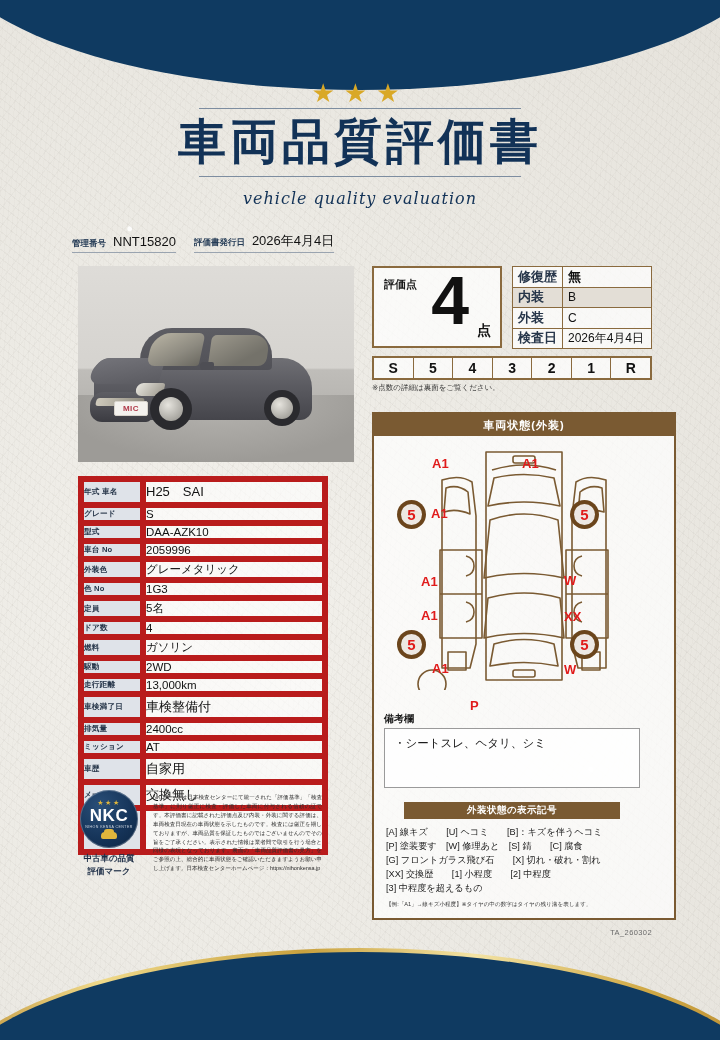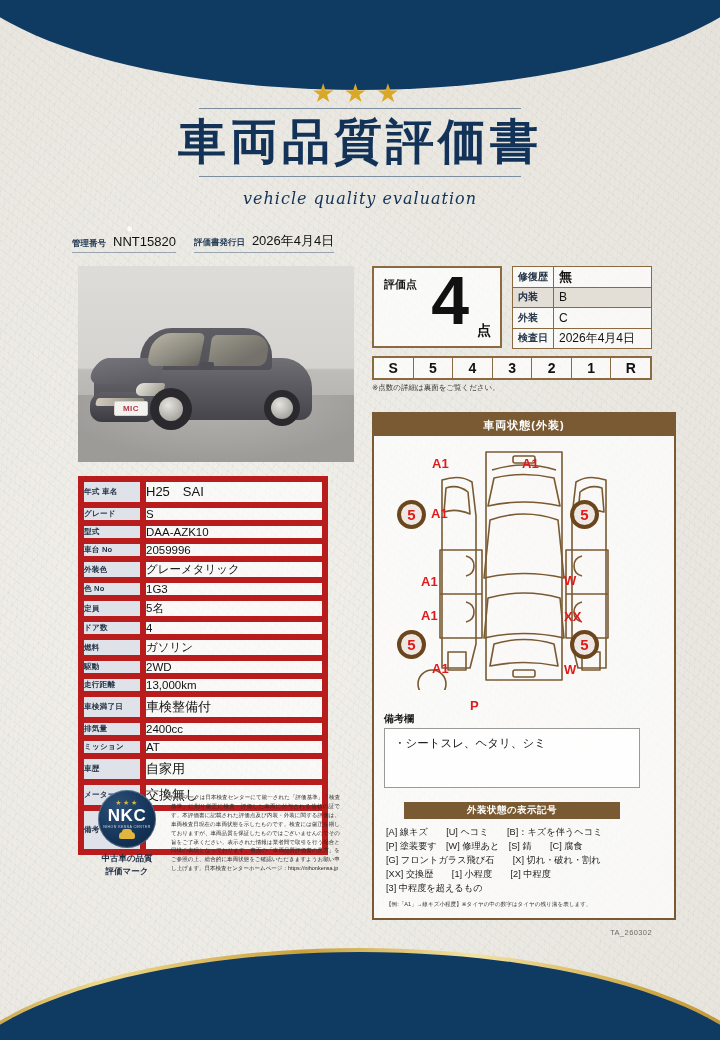--- a/index.html
+++ b/index.html
@@ -119,21 +119,21 @@
     border:2px solid #8a6a3e; background:rgba(255,255,255,.75); }
   .score-lbl { position:absolute; left:10px; top:9px; font-size:11px; font-weight:700; color:#1b1b1b; }
   .score-num { position:absolute; right:31px; top:-2px; font-size:68px; font-weight:700;
     color:#111; font-family:"Liberation Sans",sans-serif; line-height:1; }
   .score-unit { position:absolute; right:9px; bottom:6px; font-size:14px; font-weight:700; color:#111; }
 
   .cond { position:absolute; left:512px; top:266px; width:140px;
     border-collapse:collapse; font-size:9px; }
   .cond td { border:1px solid #8a6a3e; height:20.5px; padding:0 5px; vertical-align:middle;
     background:rgba(255,255,255,.72); }
-  .cond td.k { width:40px; font-size:10px; font-weight:700; color:#27364a; white-space:nowrap; }
+  .cond td.k { width:40px; font-size:13px; font-weight:700; color:#27364a; white-space:nowrap; }
   .cond td.v { font-size:12px; color:#111; }
   .cond tr.alt td { background:#e3ded6;margin-left:24px; }
   .cond tr:first-child td.v { font-size:13px; font-weight:700; }
 
   .scale { position:absolute; left:372px; top:356px; width:280px; height:24px;
     border:2px solid #8a6a3e; background:rgba(255,255,255,.72); display:flex; }
   .scale div { flex:1; border-right:1px solid #8a6a3e; display:flex; align-items:center;
     justify-content:center; font-size:14px; font-weight:700; color:#111; }
   .scale div:last-child { border-right:none; }
   .scale-note { position:absolute; left:372px; top:383px; font-size:7.5px; color:#333; }
@@ -162,21 +162,21 @@
   .leg-hd { position:absolute; left:30px; top:388px; width:216px; height:17px;
     background:#7a5a32; color:#fff; font-size:9.5px; font-weight:700;
     display:flex; align-items:center; justify-content:center; letter-spacing:.5px; }
   .leg { position:absolute; left:12px; top:412px; width:258px;
     font-size:9.2px; color:#1b1b1b; line-height:1.52; }
   .leg-row { white-space:nowrap; }
   .leg-fn { position:absolute; left:12px; top:487px; width:260px;
     font-size:5.6px; color:#333; white-space:nowrap; }
 
   
-  .nkc { position:absolute; left:90px; top:790px; width:250px; display:flex; gap:3px; }
+  .nkc { position:absolute; left:72px; top:790px; width:250px; display:flex; gap:3px; }
   .nkc-badge { width:74px; text-align:center; }
   .nkc-circle { width:58px; height:58px; border-radius:50%; margin:0 auto;
     background:radial-gradient(circle at 34% 28%, #2a4f78 0%, #16355a 55%, #0c2442 100%);
     position:relative; display:flex; flex-direction:column; align-items:center;
     justify-content:center; box-shadow:0 0 0 1px rgba(255,255,255,.25) inset; }
   .nkc-stars { color:#e0b63c; font-size:7px; letter-spacing:1.5px; line-height:1; margin-bottom:1px; }
   .nkc-main { color:#fff; font-size:17px; font-weight:700; line-height:1; letter-spacing:.5px;
     font-family:"Liberation Sans",sans-serif; }
   .nkc-sub { color:#cfd6e0; font-size:3.6px; letter-spacing:.4px; margin-top:1px; }
   .nkc-car { width:16px; height:7px; margin-top:3px; background:#e0b63c;

